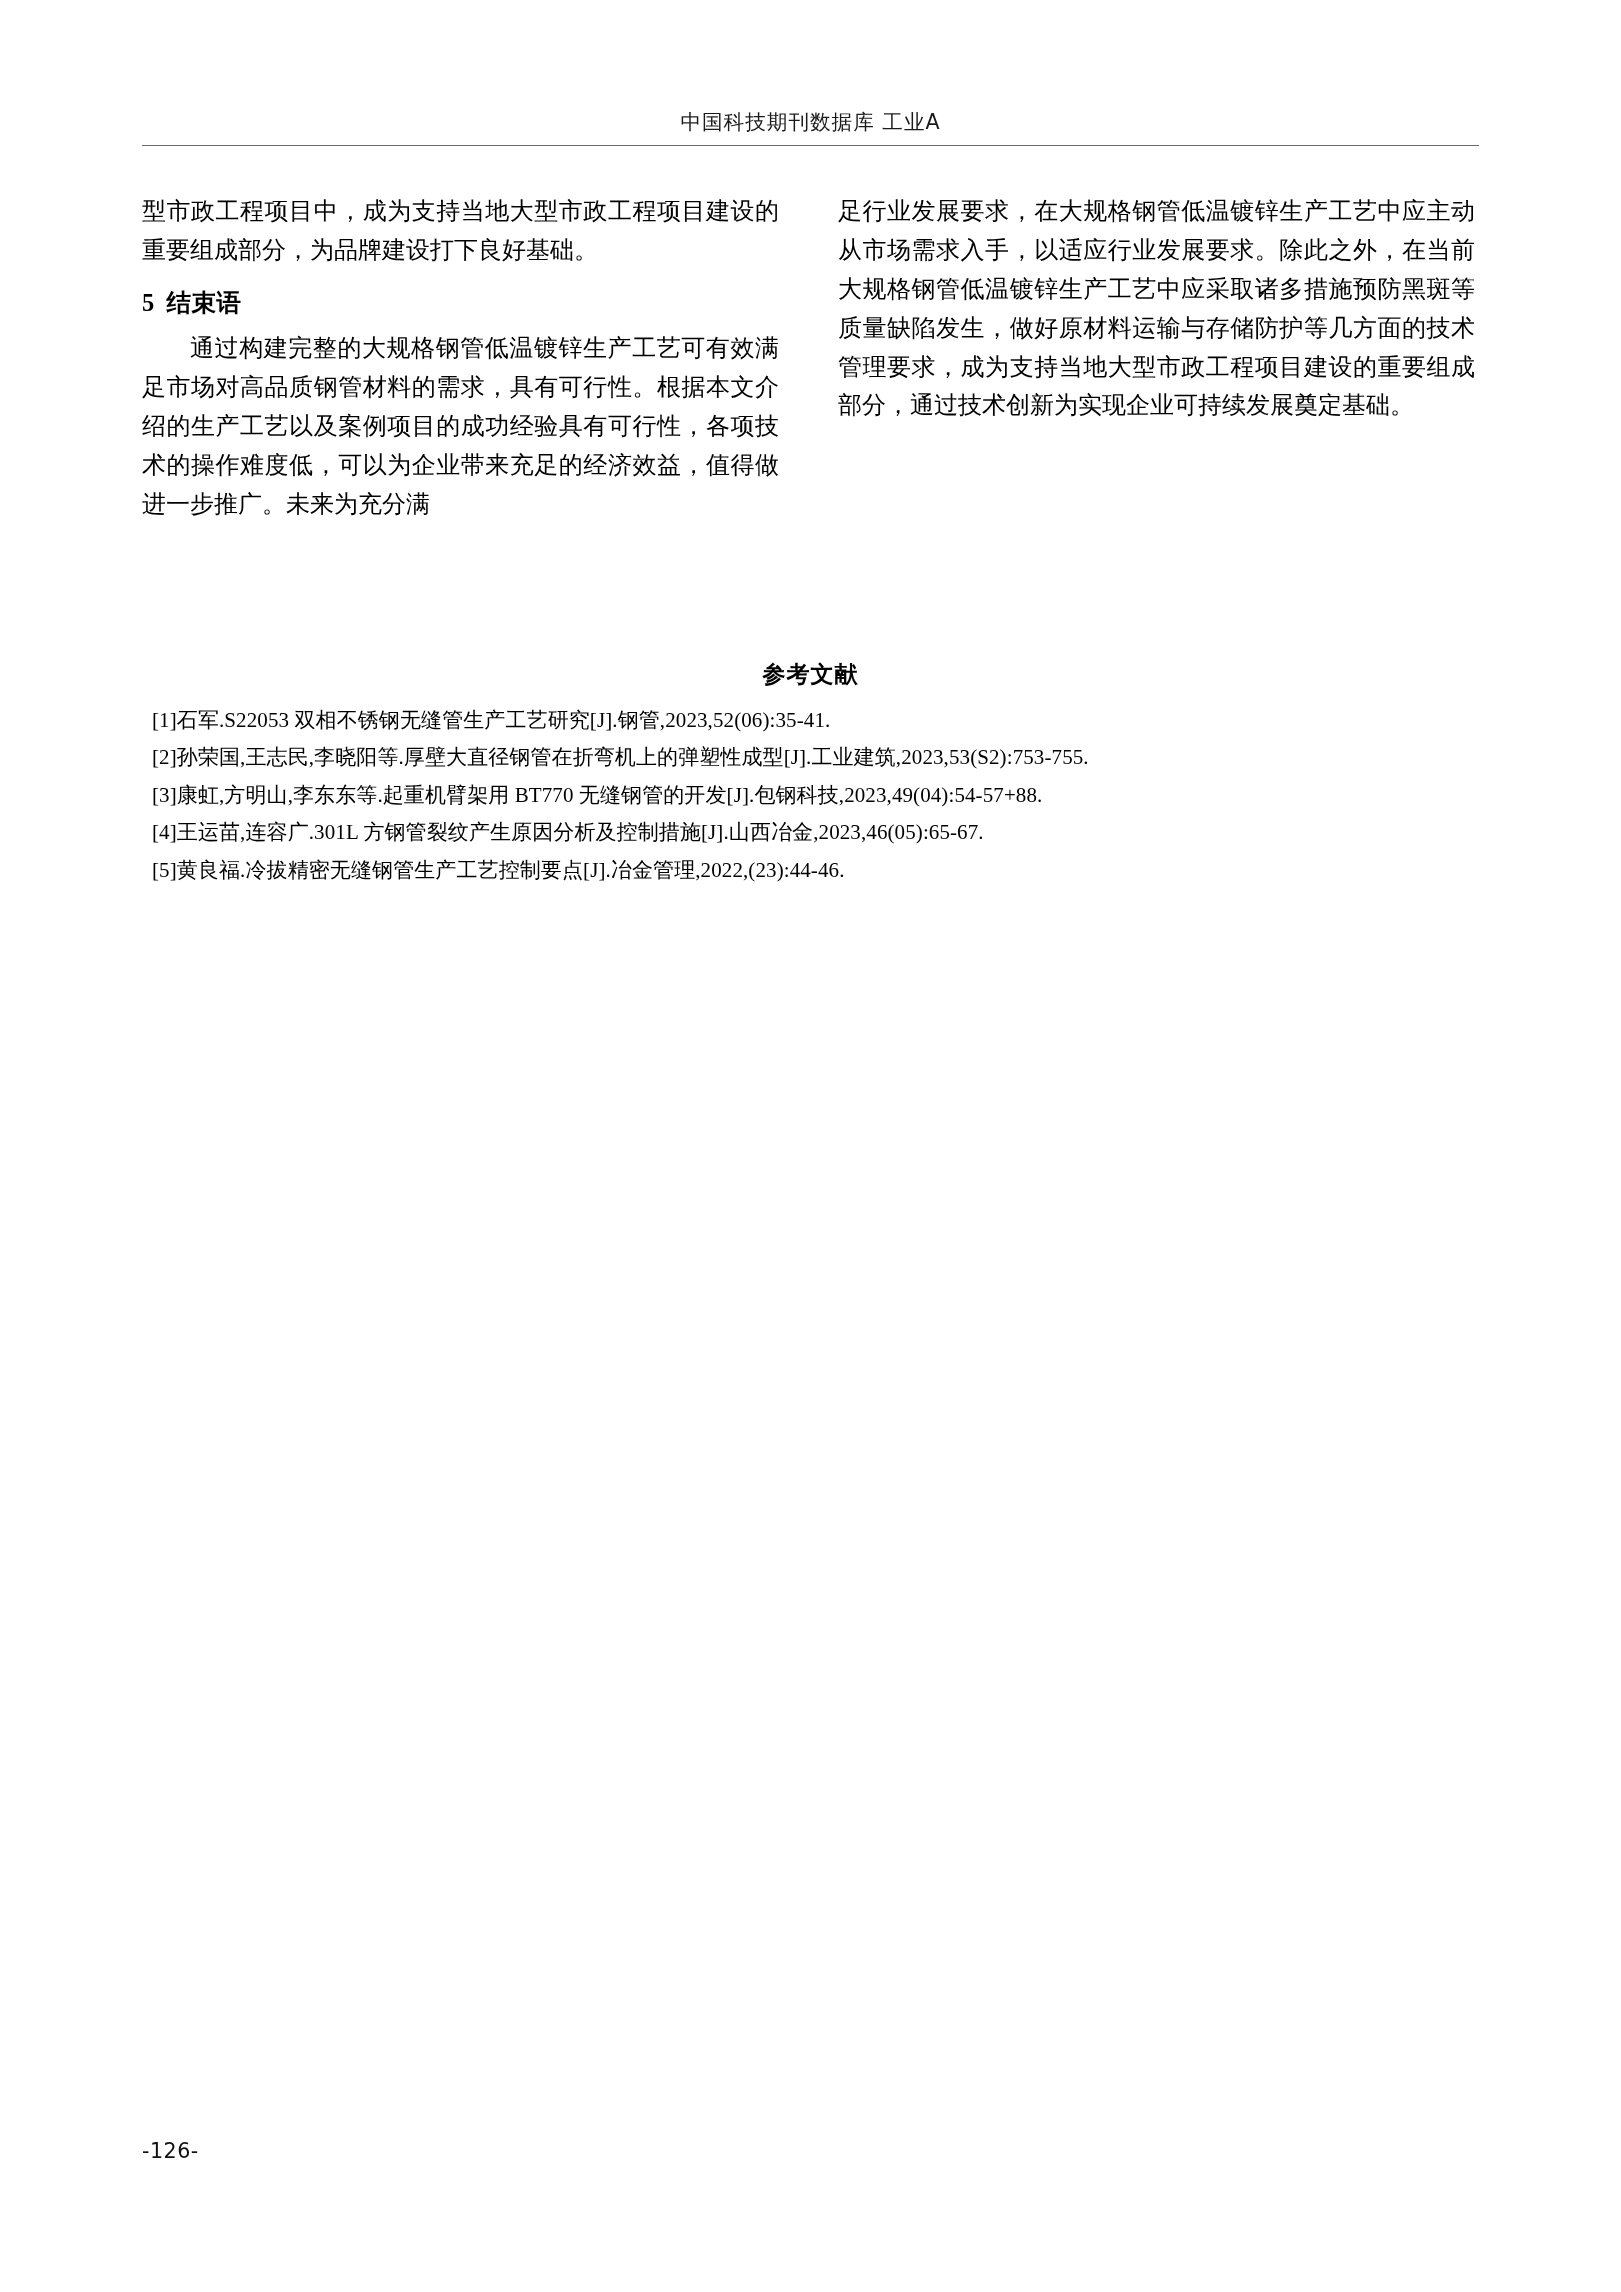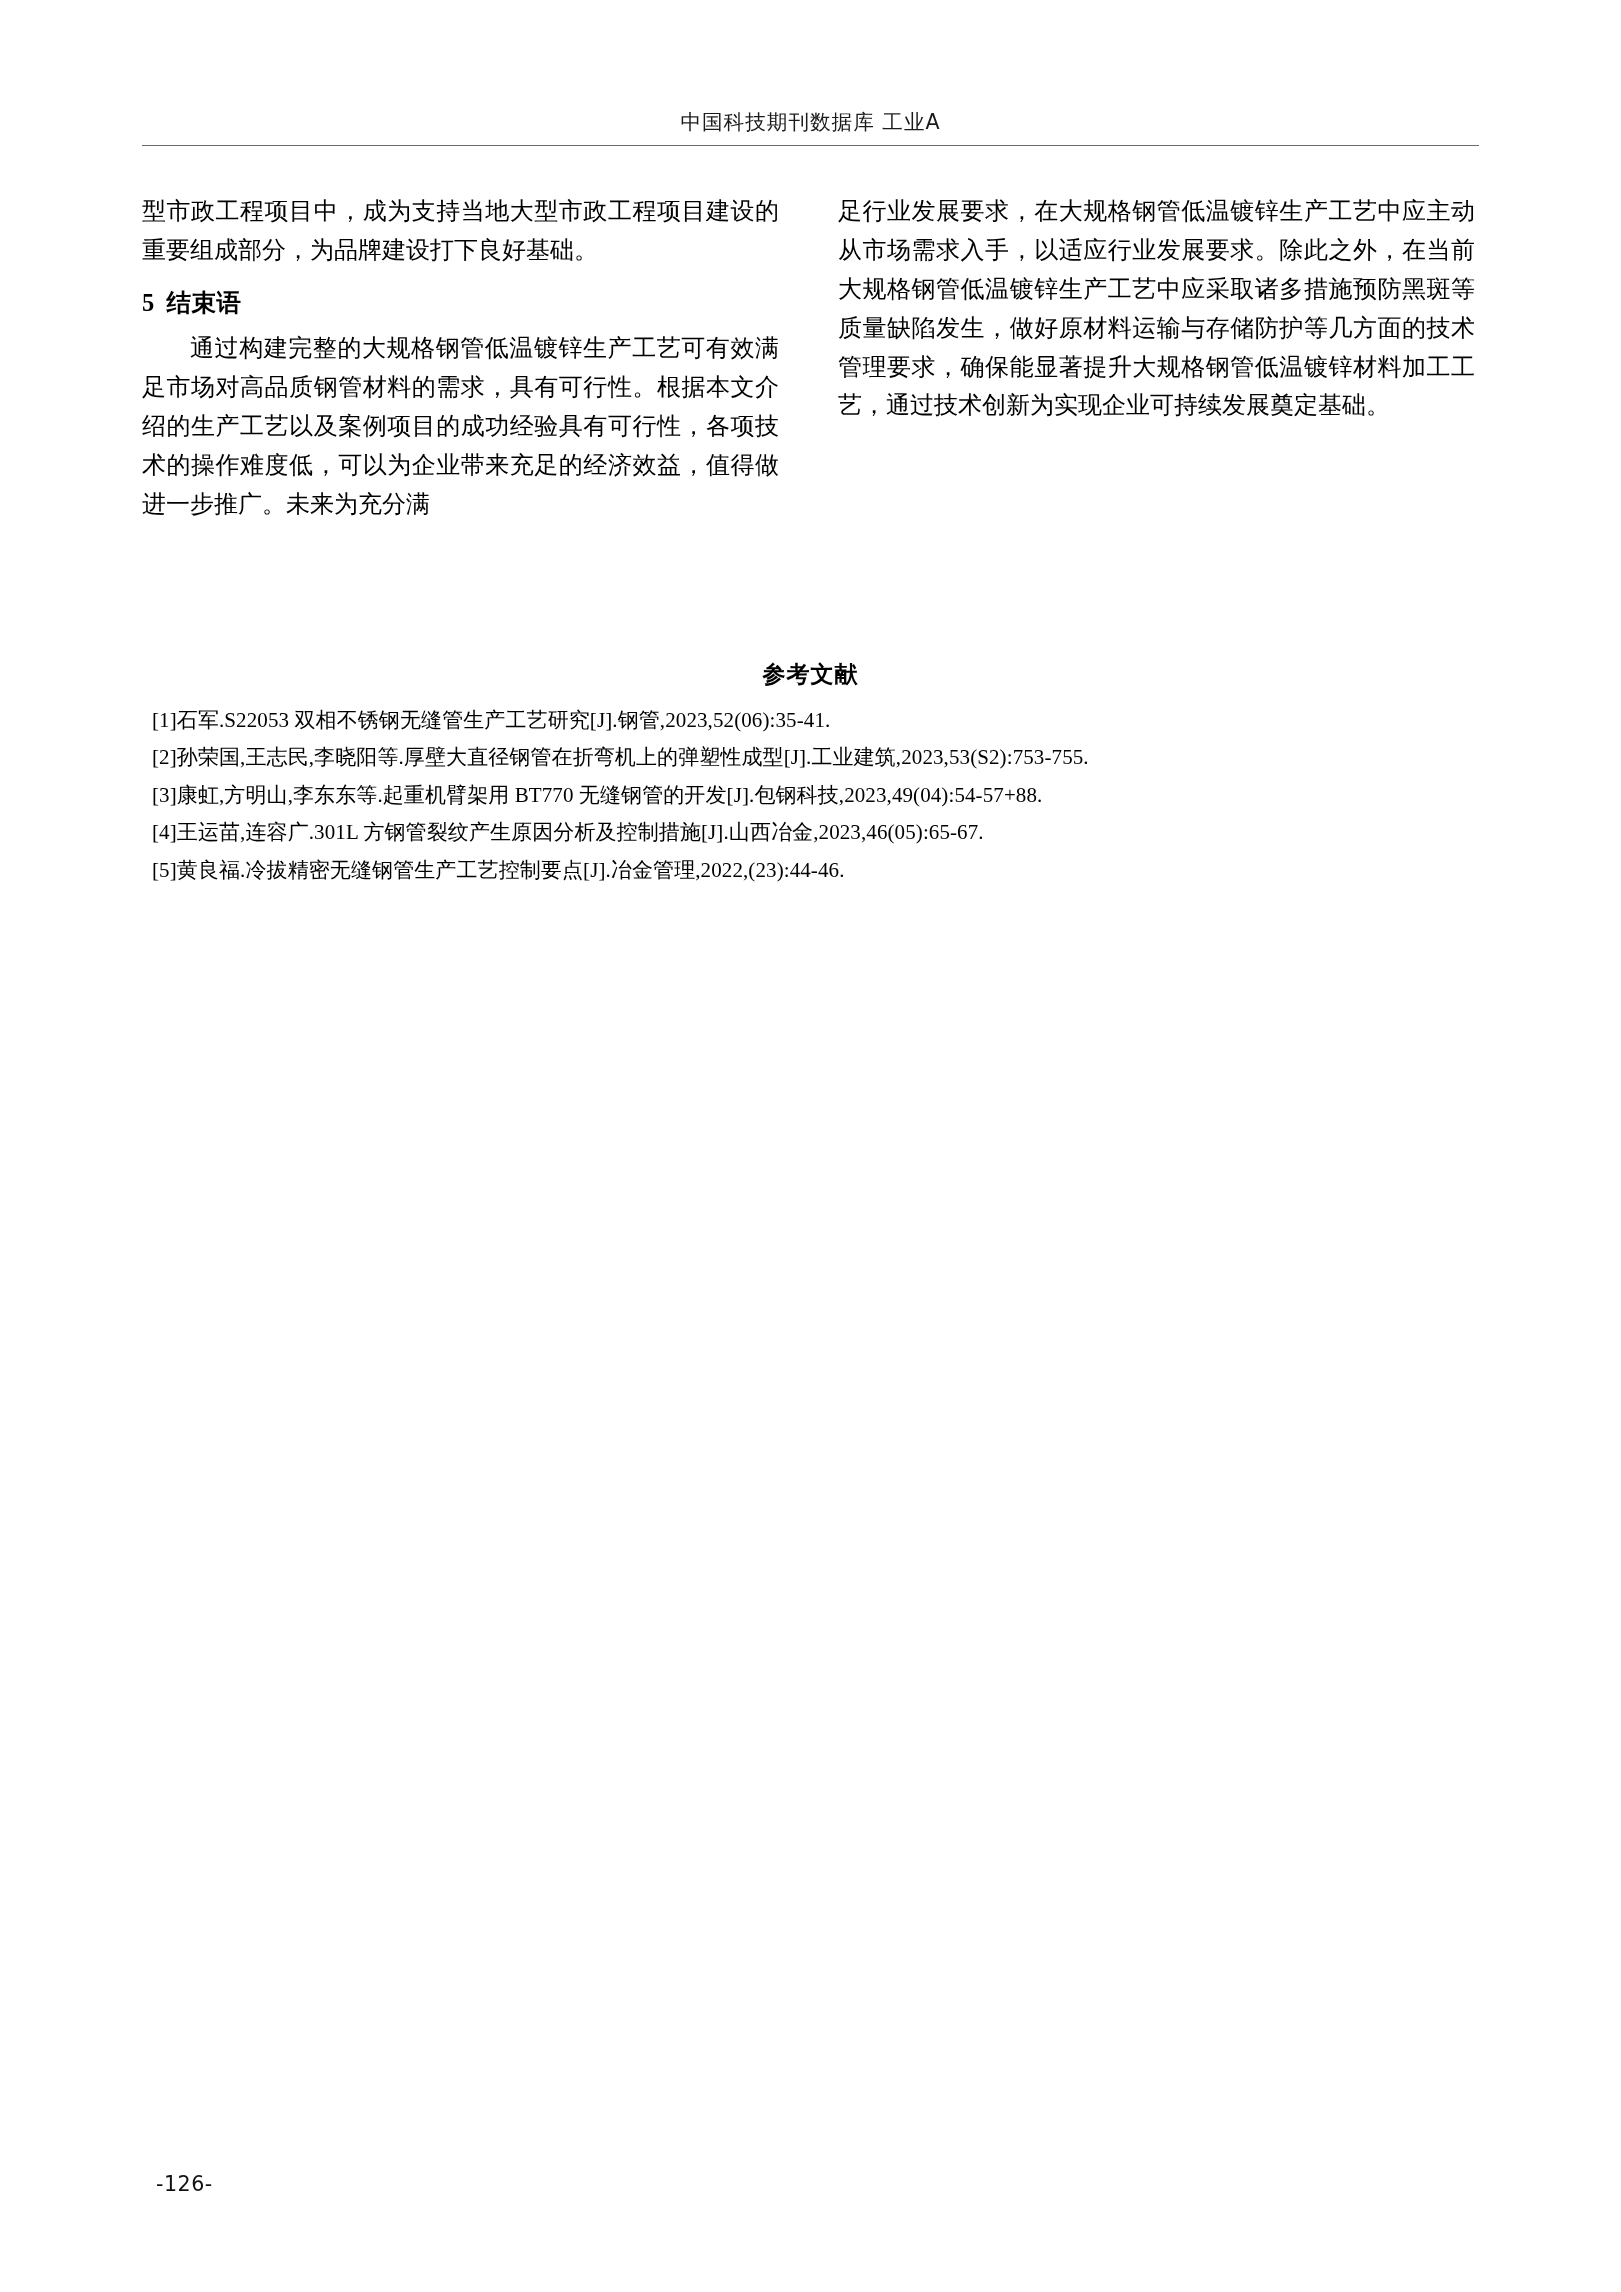--- a/index.html
+++ b/index.html
@@ -93,47 +93,46 @@
     line-height: 1.78;
   }
   .ref-item {
     white-space: nowrap;
     letter-spacing: 0.1px;
   }
 
   
   .footer {
     position: absolute;
-    left: 156px;
+    left: 142px;
     top: 2139px;
     font-family: "DejaVu Sans", "Liberation Sans", sans-serif;
     font-size: 20.6px;
     color: #111111;
     letter-spacing: 0.5px;
-    margin-top: 33px;
   }
 </style>
 </head>
 <body>
 
 <div class="page">
 
   <div class="header">中国科技期刊数据库  工业A</div>
   <div class="header-rule"></div>
 
   <div class="col col-left">
     <p class="para">型市政工程项目中，成为支持当地大型市政工程项目建设的重要组成部分，为品牌建设打下良好基础。</p>
     <div class="section-title">
       <span class="num">5</span><span>结束语</span>
     </div>
     <p class="para indent">通过构建完整的大规格钢管低温镀锌生产工艺可有效满足市场对高品质钢管材料的需求，具有可行性。根据本文介绍的生产工艺以及案例项目的成功经验具有可行性，各项技术的操作难度低，可以为企业带来充足的经济效益，值得做进一步推广。未来为充分满</p>
   </div>
 
   <div class="col col-right">
-    <p class="para">足行业发展要求，在大规格钢管低温镀锌生产工艺中应主动从市场需求入手，以适应行业发展要求。除此之外，在当前大规格钢管低温镀锌生产工艺中应采取诸多措施预防黑斑等质量缺陷发生，做好原材料运输与存储防护等几方面的技术管理要求，确保能显著提升大规格钢管低温镀锌材料加工工艺，通过技术创新为实现企业可持续发展奠定基础。</p>
+    <p class="para">足行业发展要求，在大规格钢管低温镀锌生产工艺中应主动从市场需求入手，以适应行业发展要求。除此之外，在当前大规格钢管低温镀锌生产工艺中应采取诸多措施预防黑斑等质量缺陷发生，做好原材料运输与存储防护等几方面的技术管理要求，成为支持当地大型市政工程项目建设的重要组成部分，通过技术创新为实现企业可持续发展奠定基础。</p>
   </div>
 
   <div class="ref-title">参考文献</div>
   <div class="ref-list">
     <div class="ref-item">[1]石军.S22053 双相不锈钢无缝管生产工艺研究[J].钢管,2023,52(06):35-41.</div>
     <div class="ref-item">[2]孙荣国,王志民,李晓阳等.厚壁大直径钢管在折弯机上的弹塑性成型[J].工业建筑,2023,53(S2):753-755.</div>
     <div class="ref-item">[3]康虹,方明山,李东东等.起重机臂架用 BT770 无缝钢管的开发[J].包钢科技,2023,49(04):54-57+88.</div>
     <div class="ref-item">[4]王运苗,连容广.301L 方钢管裂纹产生原因分析及控制措施[J].山西冶金,2023,46(05):65-67.</div>
     <div class="ref-item">[5]黄良福.冷拔精密无缝钢管生产工艺控制要点[J].冶金管理,2022,(23):44-46.</div>
   </div>

